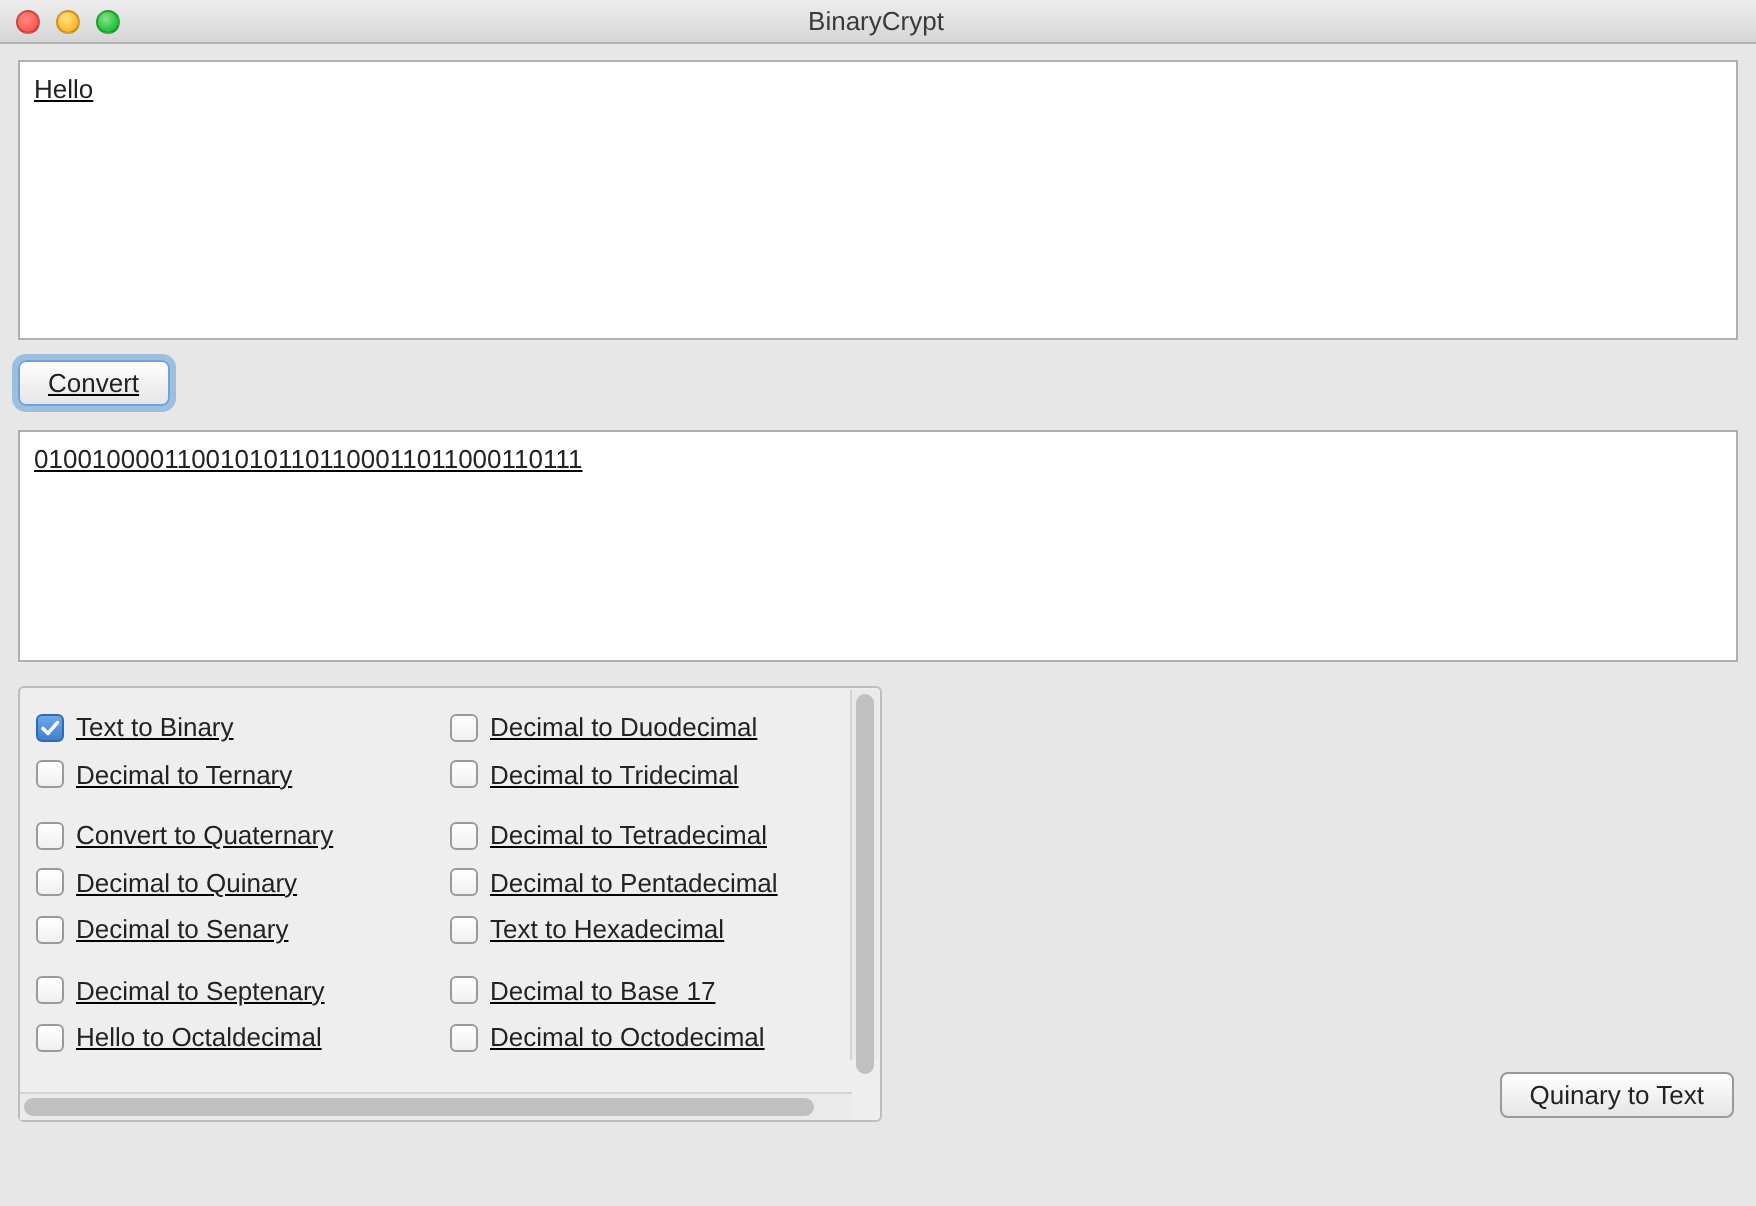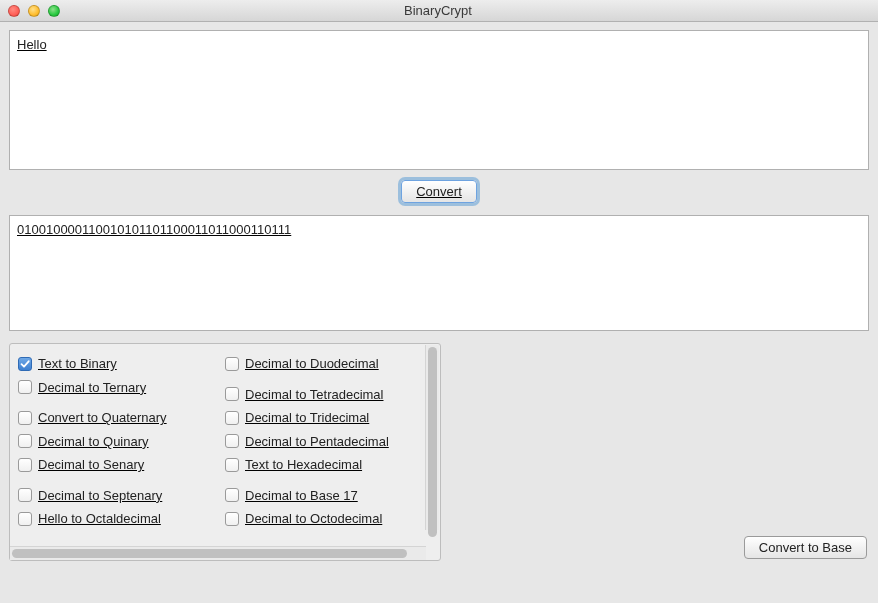--- a/index.html
+++ b/index.html
@@ -61,21 +61,20 @@
       font-size: 13px;
       color: #222;
       resize: none;
       outline: none;
       line-height: 1.3;
     }
     #ta-input { height: 140px; }
     #ta-output { height: 116px; }
     .convert-row {
       display: flex;
-      justify-content: center;
       padding: 10px 0 12px 0;
     }
     .mac-button {
       font-family: inherit;
       font-size: 13px;
       padding: 3px 14px;
       border-radius: 4px;
       border: 1px solid #9a9a9a;
       background: linear-gradient(to bottom, #ffffff 0%, #f3f3f3 45%, #e5e5e5 100%);
       color: #222;
@@ -244,27 +243,27 @@
             <div class="opt">
               <span class="cb"></span>
               <span>Hello to Octaldecimal</span>
             </div>
           </div>
         <div class="col" id="col2">
             <div class="opt">
               <span class="cb"></span>
               <span>Decimal to Duodecimal</span>
             </div>
+            <div class="opt">
+              <span class="cb"></span>
+              <span>Decimal to Tridecimal</span>
+            </div>
             <div class="opt gap-before">
               <span class="cb"></span>
               <span>Decimal to Tetradecimal</span>
-            </div>
-            <div class="opt">
-              <span class="cb"></span>
-              <span>Decimal to Tridecimal</span>
             </div>
             <div class="opt">
               <span class="cb"></span>
               <span>Decimal to Pentadecimal</span>
             </div>
             <div class="opt">
               <span class="cb"></span>
               <span>Text to Hexadecimal</span>
             </div>
             <div class="opt gap-before">
@@ -279,18 +278,18 @@
         <div class="vscroll">
           <div class="vthumb"></div>
         </div>
       </div>
       <div class="hscroll">
         <div class="hthumb"></div>
       </div>
     </div>
     <div class="lower-right">
       <div class="convert-to-text">
-        <button class="mac-button">Convert to Base</button>
+        <button class="mac-button">Quinary to Text</button>
       </div>
     </div>
   </div>
 
 </div>
 
 </body></html>

